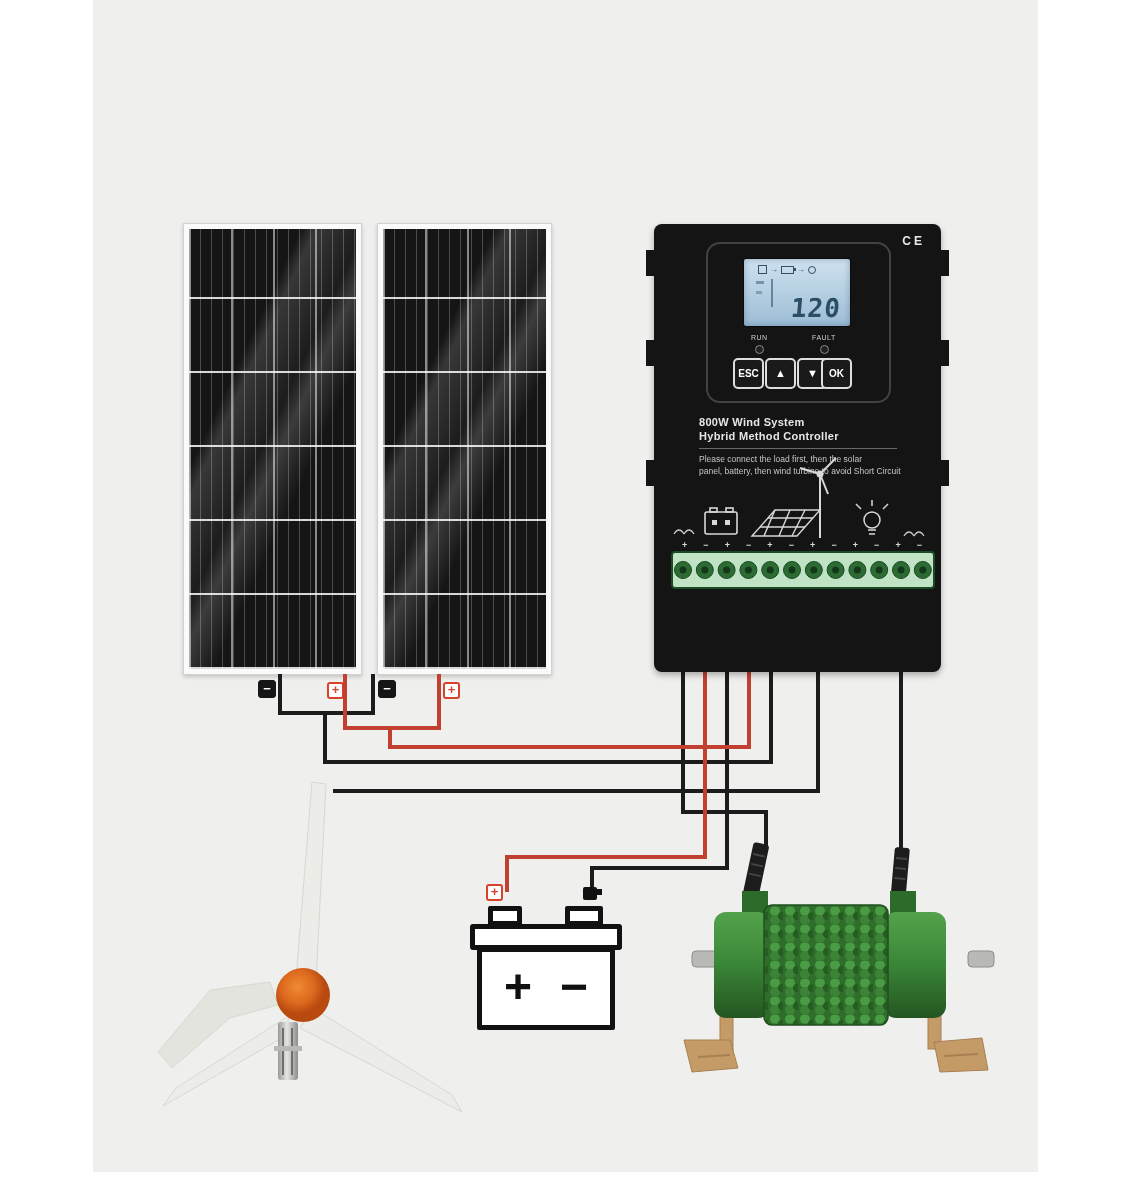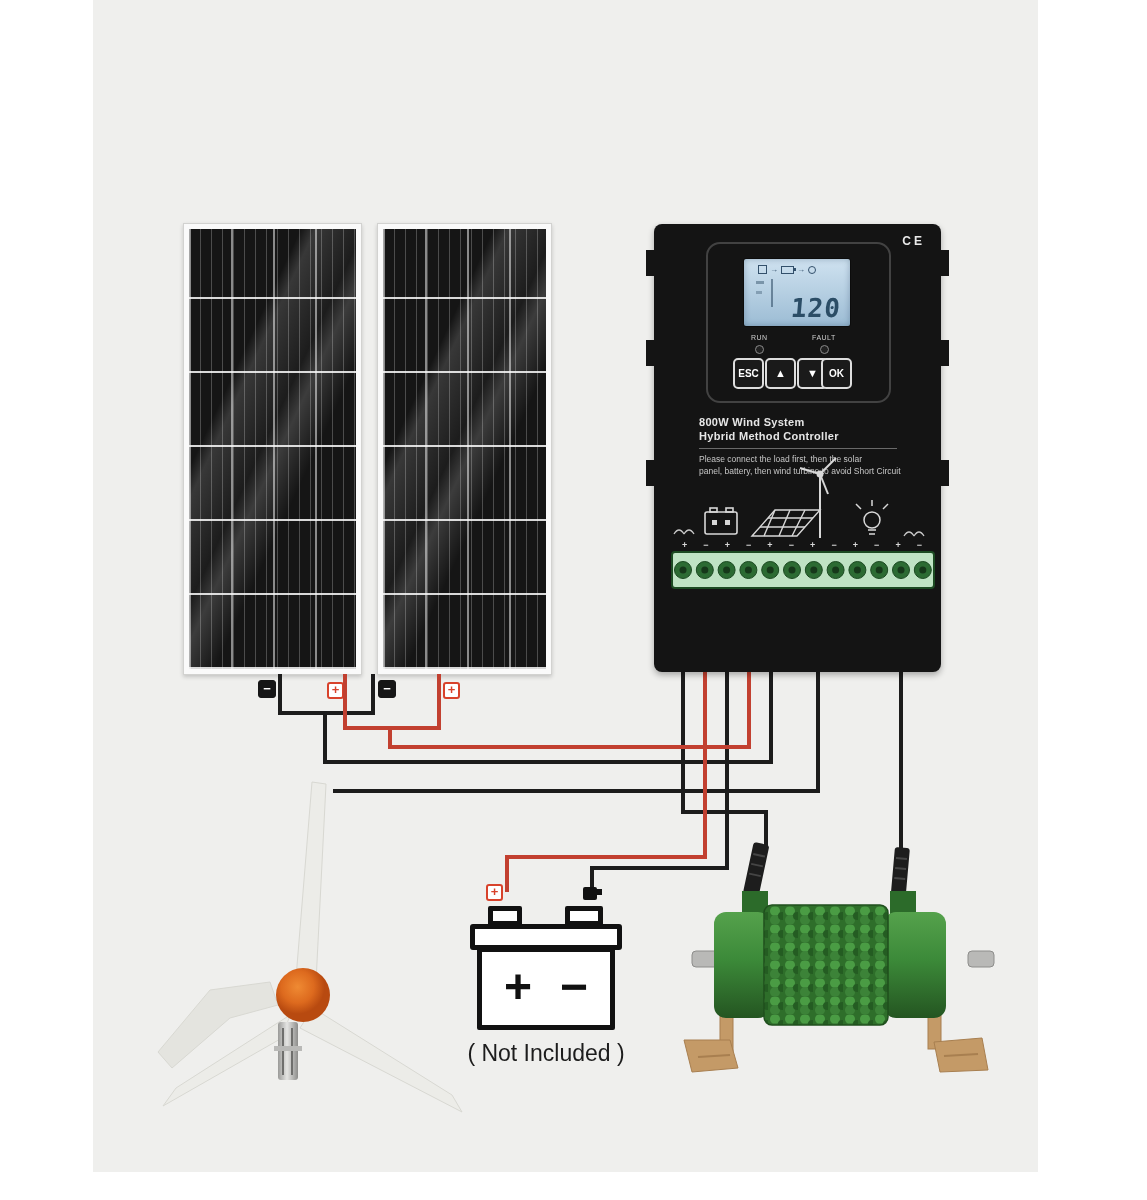--- a/index.html
+++ b/index.html
@@ -272,21 +272,20 @@
     <div class="bat-marker">+</div>
     <div class="bat-post" style="left:23px;width:24px"></div>
     <div class="bat-post" style="left:100px;width:28px"></div>
     <div class="bat-stub"></div>
     <div class="bat-top"></div>
     <div class="bat-body">
       <div class="bat-sym" style="left:22px">+</div>
       <div class="bat-sym" style="left:78px">−</div>
     </div>
   </div>
-  <div class="caption">( Not Included )</div>
 
   <svg width="330" height="245" style="left:678px;top:835px" viewBox="0 0 330 245">
     <defs>
       <linearGradient id="capg" x1="0" y1="0" x2="0" y2="1">
         <stop offset="0%" stop-color="#55a24c"></stop>
           <stop offset="45%" stop-color="#3c8a39"></stop>
         <stop offset="100%" stop-color="#245521"></stop>
       </linearGradient>
       <pattern id="coilp" width="15" height="18" patternUnits="userSpaceOnUse">
         <rect width="15" height="18" fill="#2e6e2a"></rect>

